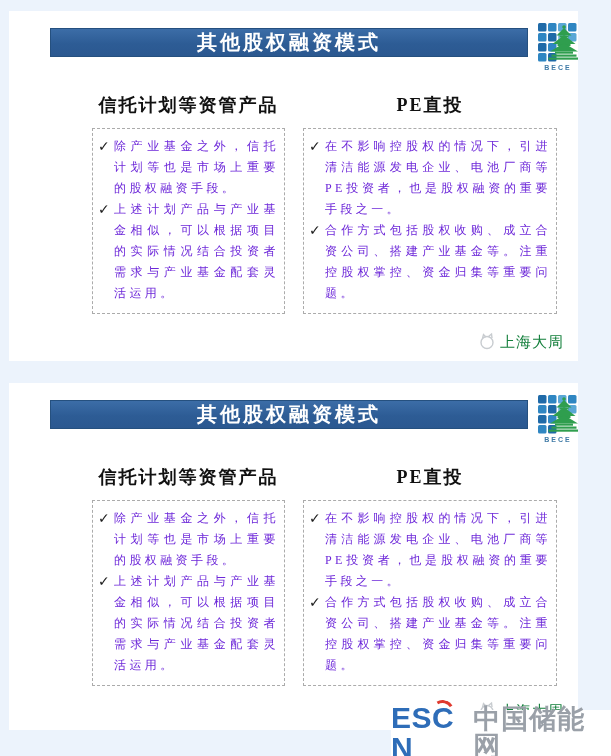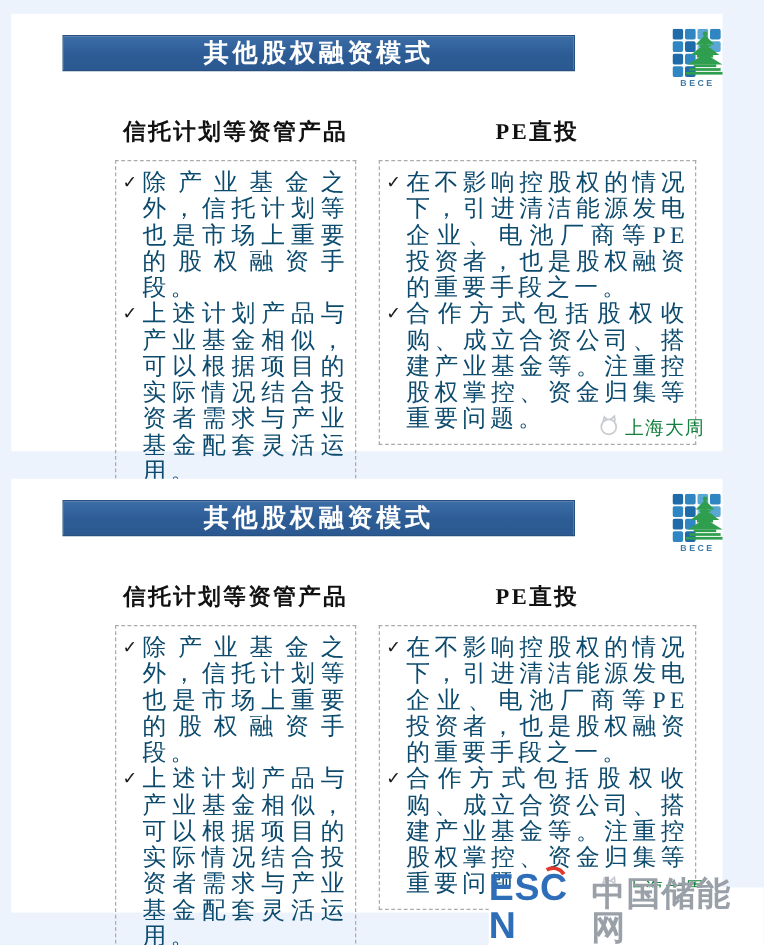--- a/index.html
+++ b/index.html
@@ -9,21 +9,21 @@
     font-family:"Liberation Serif", serif;
     overflow:hidden;
   }
   .slide{
     position:absolute;left:9px;width:569px;background:#ffffff;
   }
   .slide-1{top:11px;height:350px;}
   .slide-2{top:383px;height:347px;}
 
   .title-bar{
-    position:absolute;left:41px;top:17px;width:410px;height:29px;
+    position:absolute;left:41px;top:17px;width:478px;height:29px;
     background:linear-gradient(#3c6da7,#2d5c95 55%,#2b5890);
     border:1px solid #25507f;
     box-sizing:border-box;
     display:flex;align-items:center;justify-content:center;
   }
   .title-bar .title-text{
     color:#ffffff;font-size:20px;font-weight:bold;letter-spacing:3px;
     font-family:"Liberation Serif", serif;
   }
 
@@ -55,35 +55,35 @@
   .bullet{
     display:flex;align-items:flex-start;
   }
   .bullet .marker{
     width:16px;flex:0 0 16px;
     font-family:"DejaVu Sans", sans-serif;
     font-size:14px;color:#1c1c1c;line-height:21px;
   }
   .bullet .bullet-text{
     flex:1;margin:0;
-    font-size:19px;color:#0c4a6e;line-height:21px;
+    font-size:12px;color:#6d28d9;line-height:21px;
     letter-spacing:3.4px;text-align:justify;
   }
 
   .watermark{
     position:absolute;right:14px;bottom:8px;
     display:flex;align-items:center;gap:4px;
     color:#15803d;font-size:15px;letter-spacing:1px;
     font-family:"Liberation Sans", sans-serif;
   }
 
   .escn-panel{
     position:absolute;right:0;bottom:0;width:220px;height:46px;
     background:#ffffff;
-    display:flex;align-items:flex-end;justify-content:flex-end;
+    display:flex;align-items:center;justify-content:flex-end;
     padding-right:8px;box-sizing:border-box;
     font-family:"Liberation Sans", sans-serif;
   }
   .escn-latin{
     color:#2e6db8;font-size:30px;font-weight:bold;letter-spacing:0.5px;
     line-height:1;
   }
   .c-wrap{position:relative;display:inline-block;}
   .c-accent{
     position:absolute;left:-1px;top:-3px;width:17px;height:17px;

